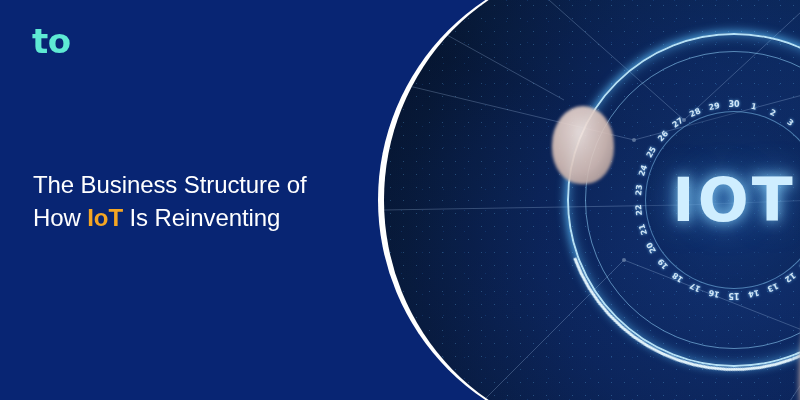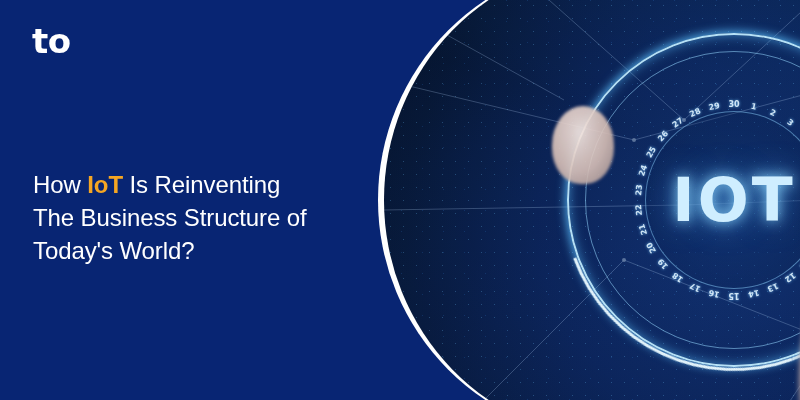--- a/index.html
+++ b/index.html
@@ -11,21 +11,21 @@
   }
   #banner{position:absolute;inset:0;background:#082573;overflow:hidden;}
 
   
   #logo{
     position:absolute;left:32px;top:20px;
     height:42px;display:flex;align-items:center;
     letter-spacing:-0.5px;
   }
   #logo .lg-to{
-    font-size:34px;font-weight:700;color:#ffffff;
+    font-size:34px;font-weight:700;color:#5eead4;
     font-family:"DejaVu Sans",sans-serif;
     line-height:34px;
   }
   #logo .lg-xsl{
     font-size:34px;font-weight:700;color:#F00808;
     font-family:"DejaVu Sans",sans-serif;
     line-height:34px;position:relative;
   }
   
   #logo .lg-xtail{
@@ -199,23 +199,22 @@
 </head>
 <body>
 
 <div id="banner">
 
   <div id="logo">
     <span class="lg-to">to</span>
   </div>
 
   <h1 id="headline">
+    <span class="ln">The Business Structure of</span>
     <span class="ln"><span>How </span><span class="iot">IoT</span><span> Is Reinventing</span></span>
-    <span class="ln">The Business Structure of</span>
-    <span class="ln">Today's World?</span>
   </h1>
 
   <div id="hero">
     <div id="hero-clip" class="white-ring">
       <div class="heroinner">
 
         <div class="dots"></div>
 
         <svg class="netlines" viewBox="0 0 700 480" preserveAspectRatio="none">
           <g stroke="rgba(190,220,255,.55)" stroke-width="1" fill="none">

